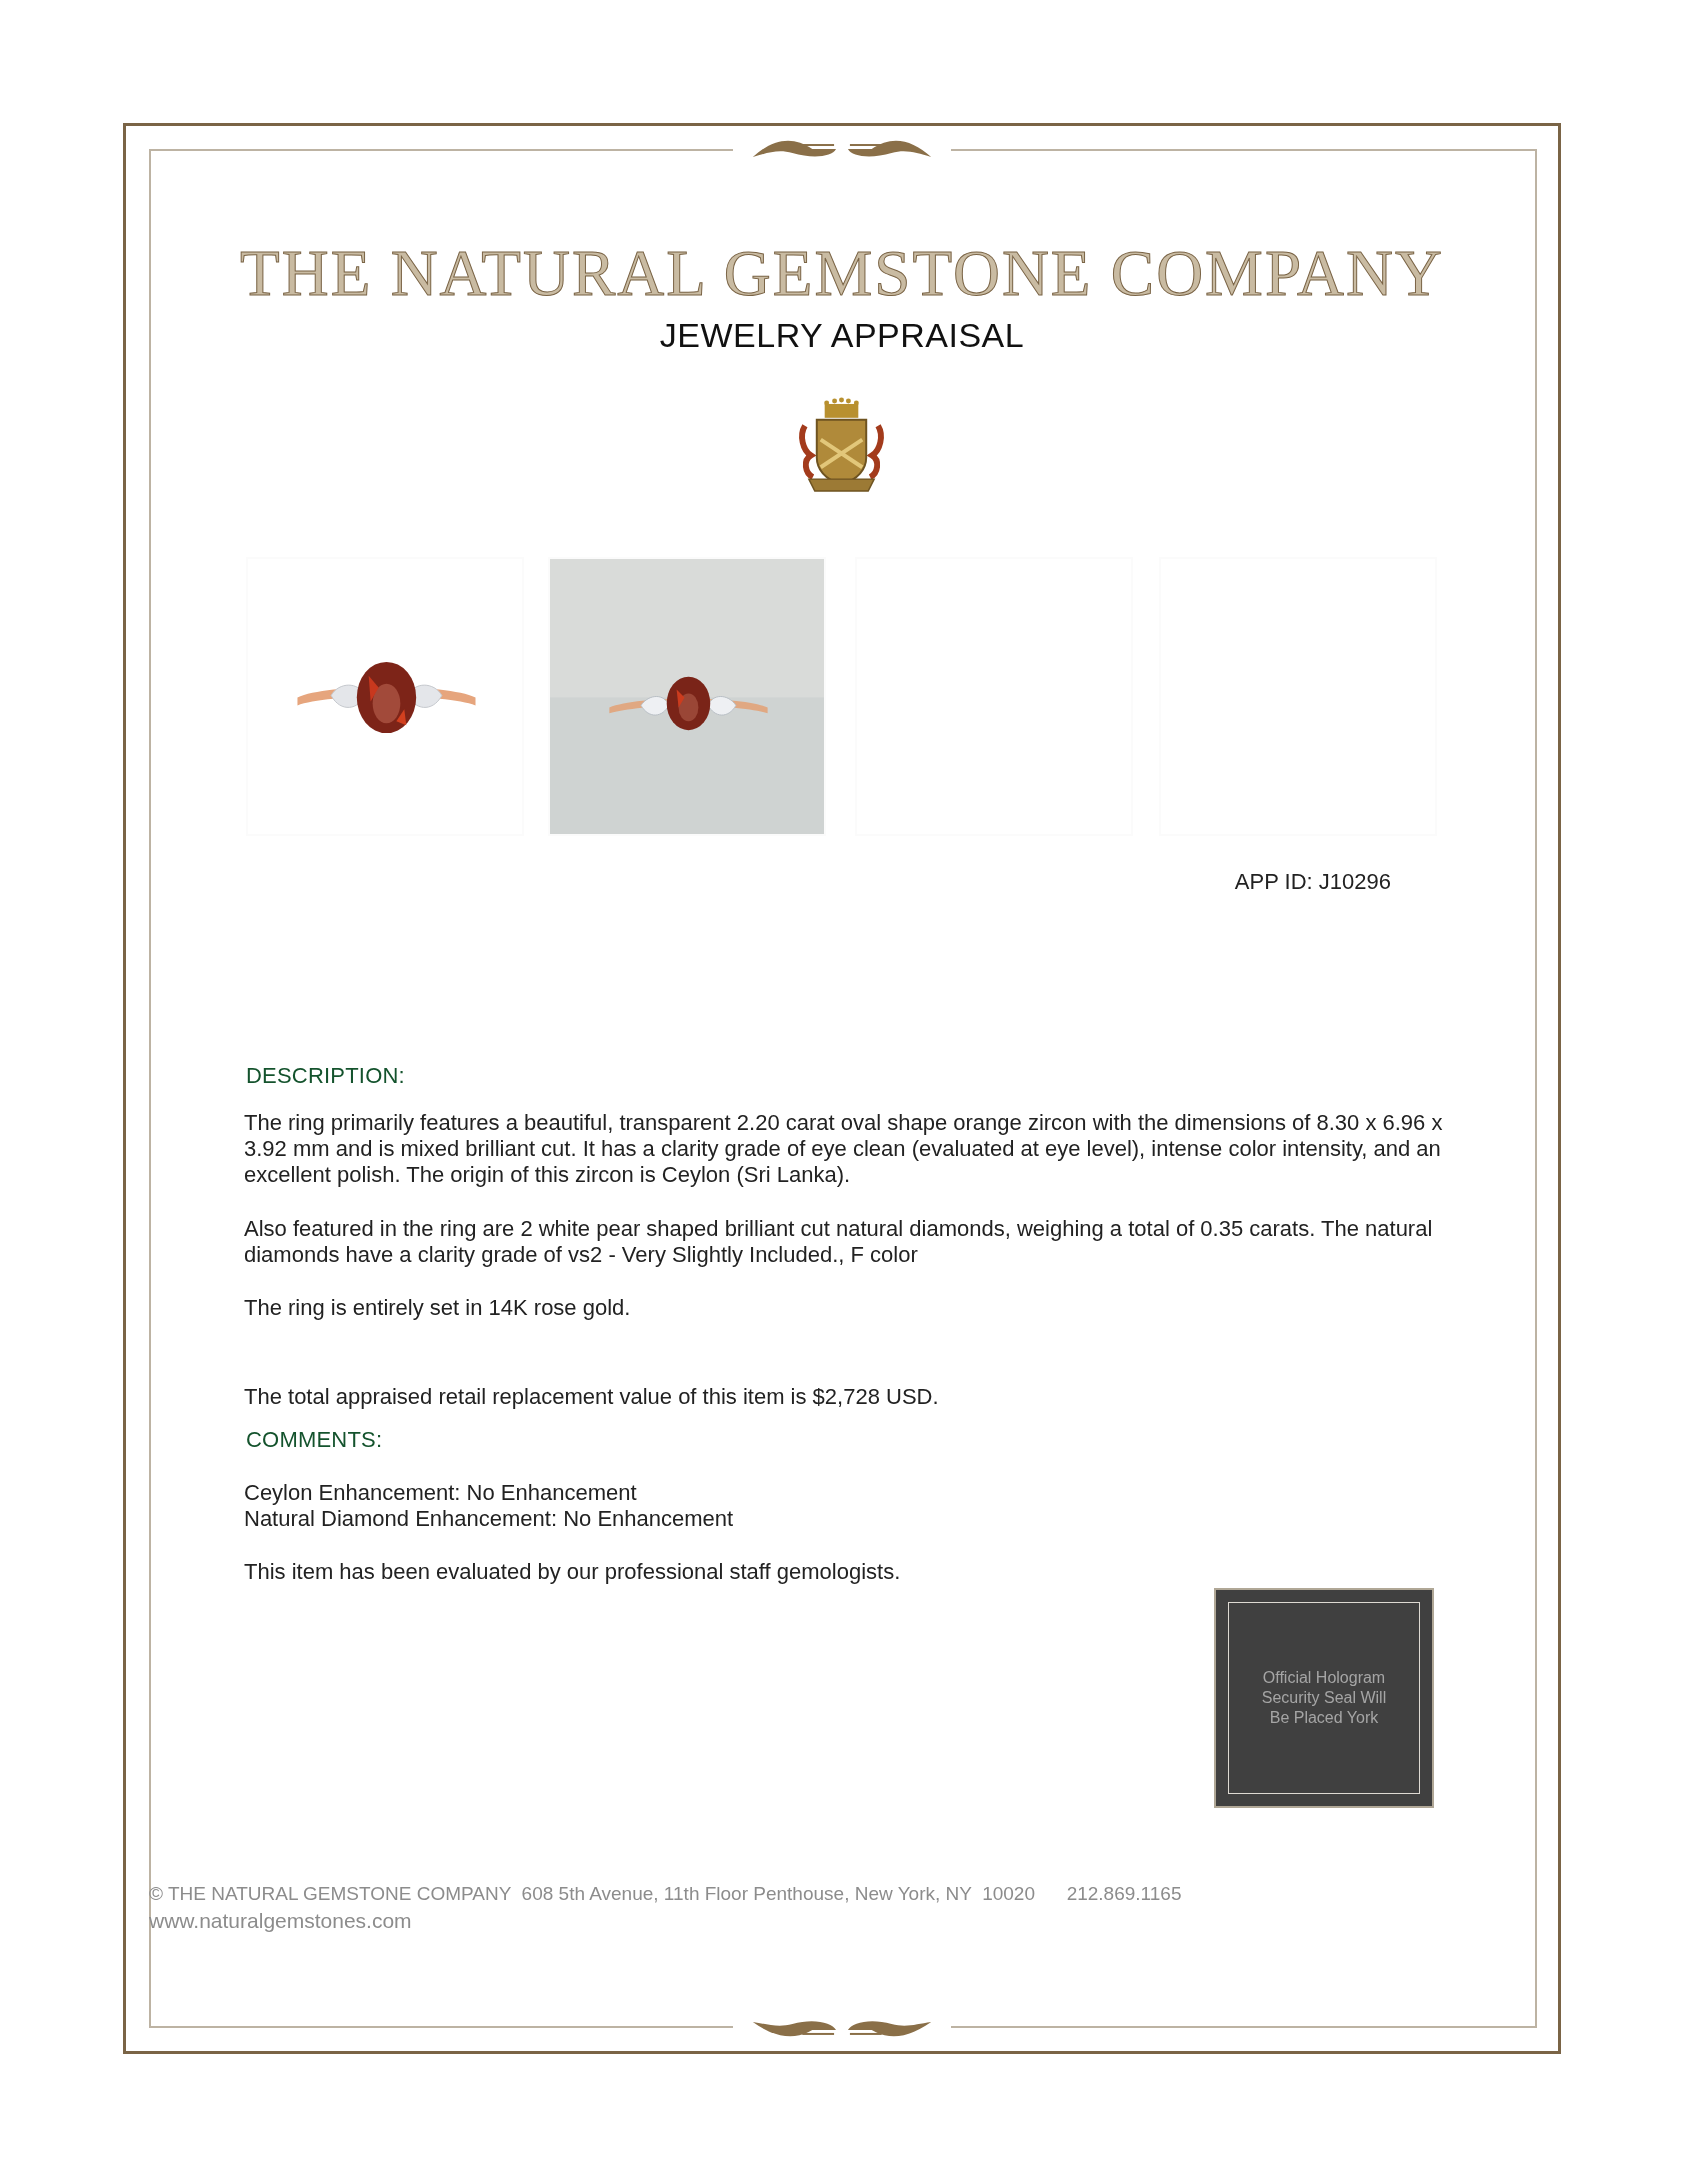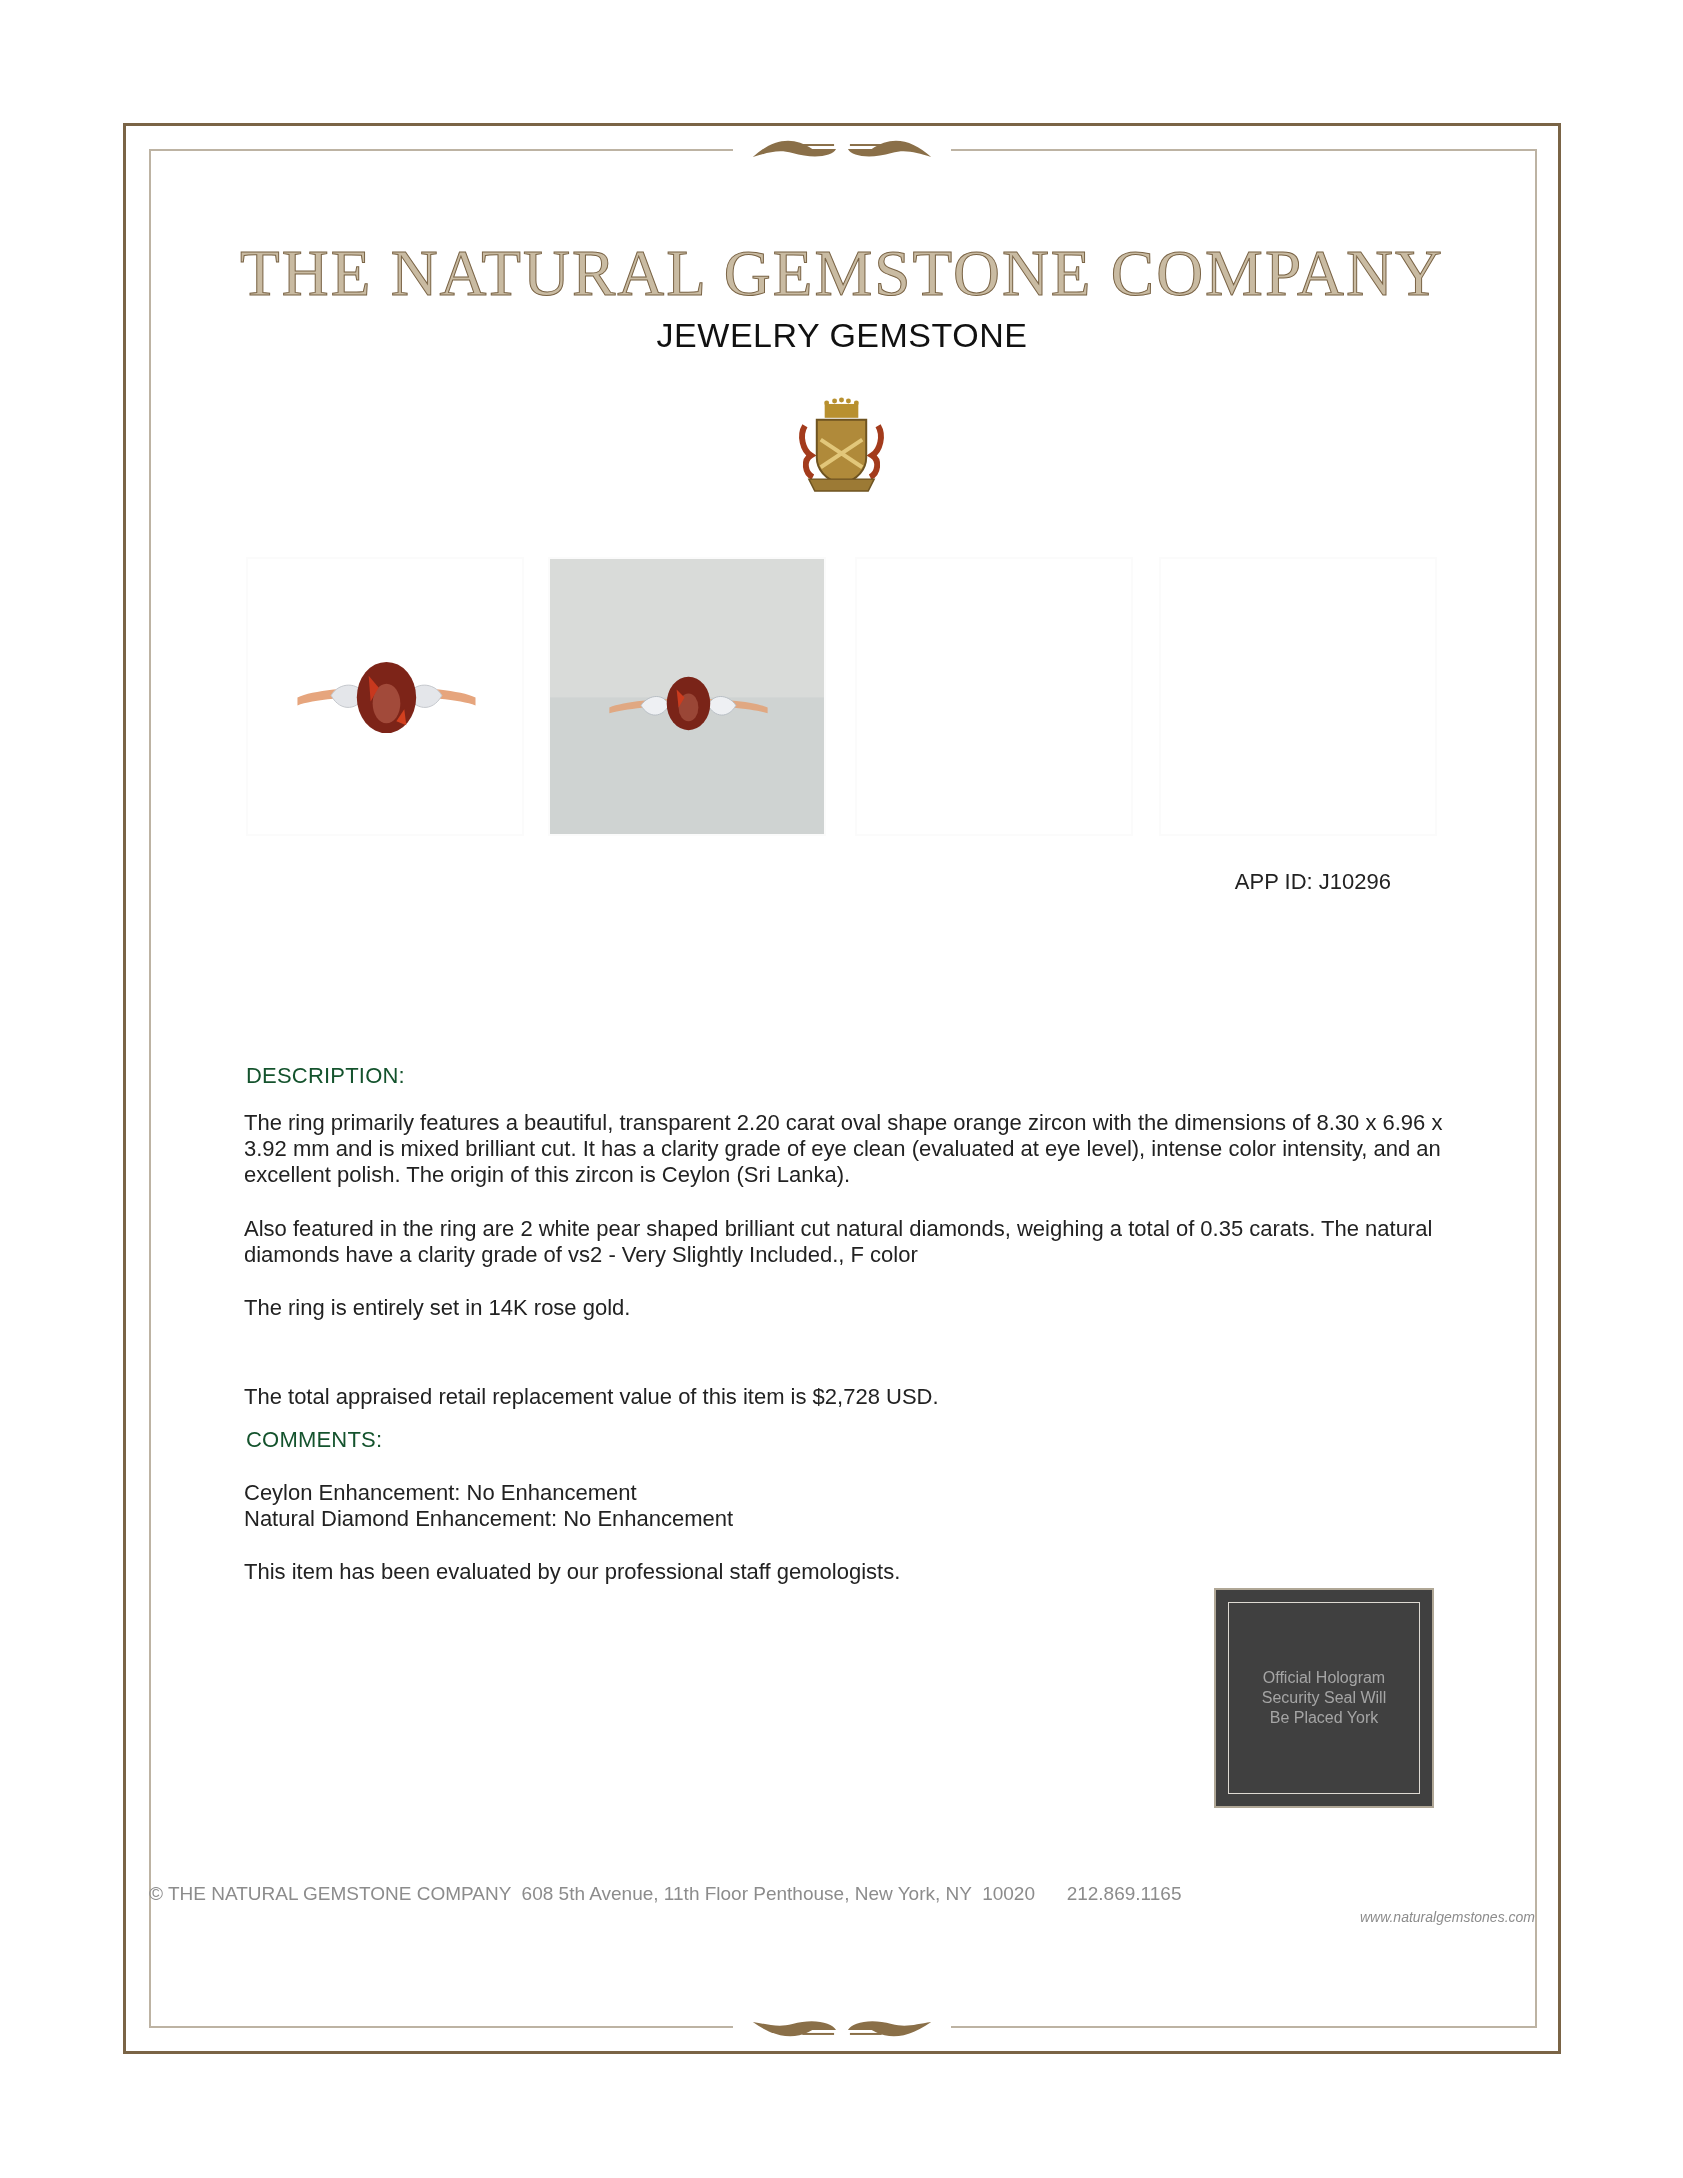--- a/index.html
+++ b/index.html
@@ -39,40 +39,40 @@
           color: #222; }
 
   .hologram-box { position: absolute; left: 1214px; top: 1588px; width: 216px; height: 216px;
                   border: 2px solid #b0a796; background: #404040; }
   .hologram-inner { position: absolute; left: 12px; top: 12px; width: 190px; height: 190px;
                     border: 1px solid #dedad3; display: flex; align-items: center; justify-content: center; }
   .hologram-text { text-align: center; font-size: 16px; line-height: 20px; color: #a5a5a5; }
 
   .footer-line1 { position: absolute; top: 1883px; left: 149px; width: 1386px; text-align: left;
                   font-size: 19px; color: #8c8c8c; white-space: pre; }
-  .footer-line2 { position: absolute; top: 1909px; left: 149px; width: 1386px; text-align: right;
-                  font-size: 14px; color: #8c8c8c; font-style: italic; }
+  .footer-line2 { position: absolute; top: 1909px; left: 149px; width: 1386px; text-align: left;
+                  font-size: 21px; color: #8c8c8c; }
 </style>
 </head>
 <body>
 
 <div class="outer-border"></div>
 <div class="inner-border"></div>
 
 <div class="ornament top">
   <svg viewBox="0 0 220 40">
     <path d="M20 30 C40 12, 60 8, 80 22 L104 22 C100 30, 80 32, 60 26 C45 22,35 26,20 30 Z" fill="#8a6f48"></path>
     <rect x="70" y="17" width="32" height="2" fill="#8a6f48"></rect>
     <path d="M200 30 C180 12, 160 8, 140 22 L116 22 C120 30, 140 32, 160 26 C175 22,185 26,200 30 Z" fill="#8a6f48"></path>
     <rect x="118" y="17" width="32" height="2" fill="#8a6f48"></rect>
   </svg>
 </div>
 
 <div class="company-title">THE NATURAL GEMSTONE COMPANY</div>
-<div class="doc-subtitle">JEWELRY GEMSTONE</div>
+<div class="doc-subtitle">JEWELRY APPRAISAL</div>
 
 <div class="crest">
   <svg viewBox="0 0 90 100">
     <path d="M8 30 C2 40, 6 55, 14 60 C6 65, 8 78, 16 82" stroke="#a33b1c" stroke-width="6" fill="none"></path>
     <path d="M82 30 C88 40, 84 55, 76 60 C84 65, 82 78, 74 82" stroke="#a33b1c" stroke-width="6" fill="none"></path>
     <rect x="28" y="8" width="34" height="14" fill="#b8902f"></rect>
     <circle cx="30" cy="7" r="2.5" fill="#b8902f"></circle>
       <circle cx="38" cy="5" r="2.5" fill="#b8902f"></circle>
     <circle cx="45" cy="4" r="2.5" fill="#b8902f"></circle>
       <circle cx="52" cy="5" r="2.5" fill="#b8902f"></circle>

